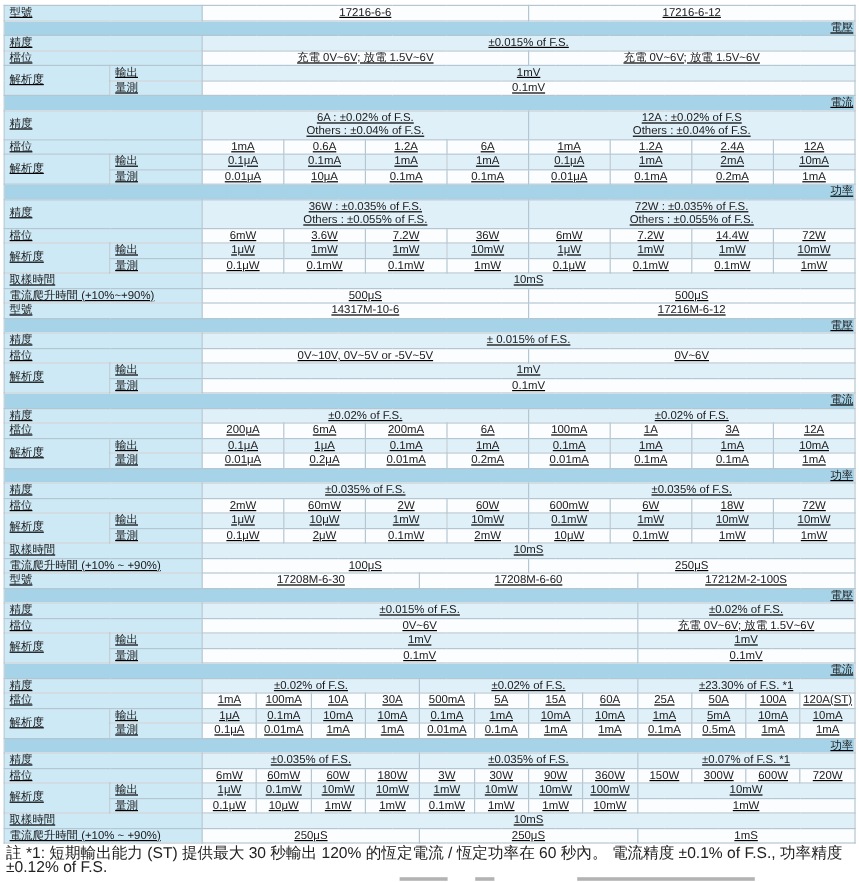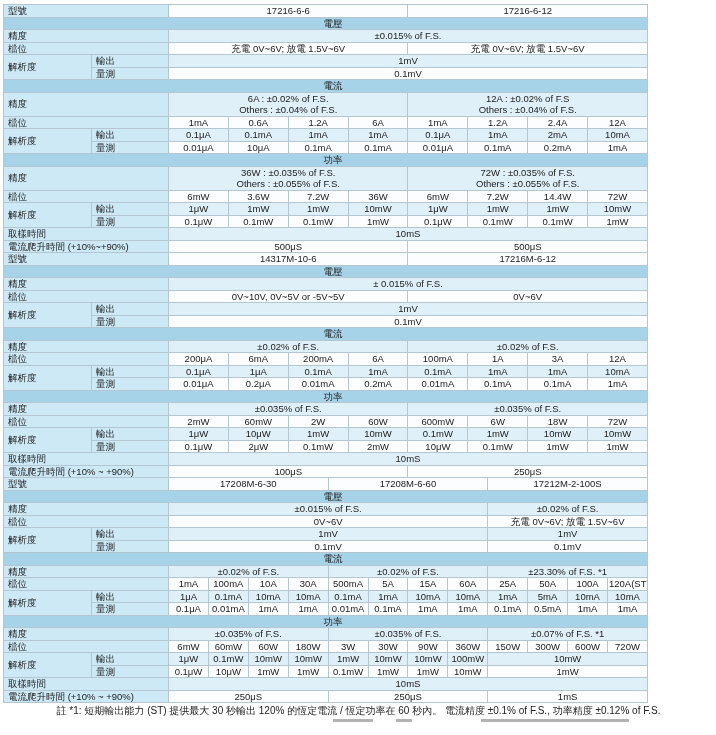--- a/index.html
+++ b/index.html
@@ -1,26 +1,26 @@
 <!DOCTYPE html>
 <html><head>
 <meta charset="utf-8">
 <style>
   html,body{margin:0;padding:0;background:#ffffff;}
   body{width:716px;height:735px;font-family:"Liberation Sans",sans-serif;-webkit-font-smoothing:antialiased;}
   .page{padding:4px 3px 0 3px;}
-  table{table-layout:fixed;width:645px;border-collapse:collapse;border:1px solid #9db3bf;}
+  table{table-layout:fixed;width:710px;border-collapse:collapse;border:1px solid #9db3bf;text-decoration:underline;}
   td{border:1px solid #b3c6d1;height:11px;font-size:9.5px;line-height:11.5px;overflow:hidden;
      padding:0 1px;color:#1b1b1b;vertical-align:middle;}
-  td.sec{background:#a6d3e8;text-align:center;padding-left:16px;}
+  td.sec{background:#a6d3e8;text-align:right;padding-left:16px;}
   td.lbl{background:#cde9f6;text-align:left;padding-left:4px;white-space:nowrap;}
   td.cell{text-align:center;white-space:pre-line;}
   td.p{background:#dff0f9;}
   td.w{background:#fbfdff;}
-  .footer{padding:2px 1px 0 2px;font-size:10px;line-height:12px;color:#222;text-align:center;}
+  .footer{padding:2px 1px 0 2px;font-size:13px;line-height:12px;color:#222;}
   .cutoff{position:relative;height:6px;margin-top:2px;}
   .cutoff span{position:absolute;top:0;height:3px;background:#9a9a9a;opacity:.75;display:block;}
 </style>
 </head>
 <body>
 
 <div class="page">
   <table id="spec">
       <colgroup>
         <col style="width: 88px;">

